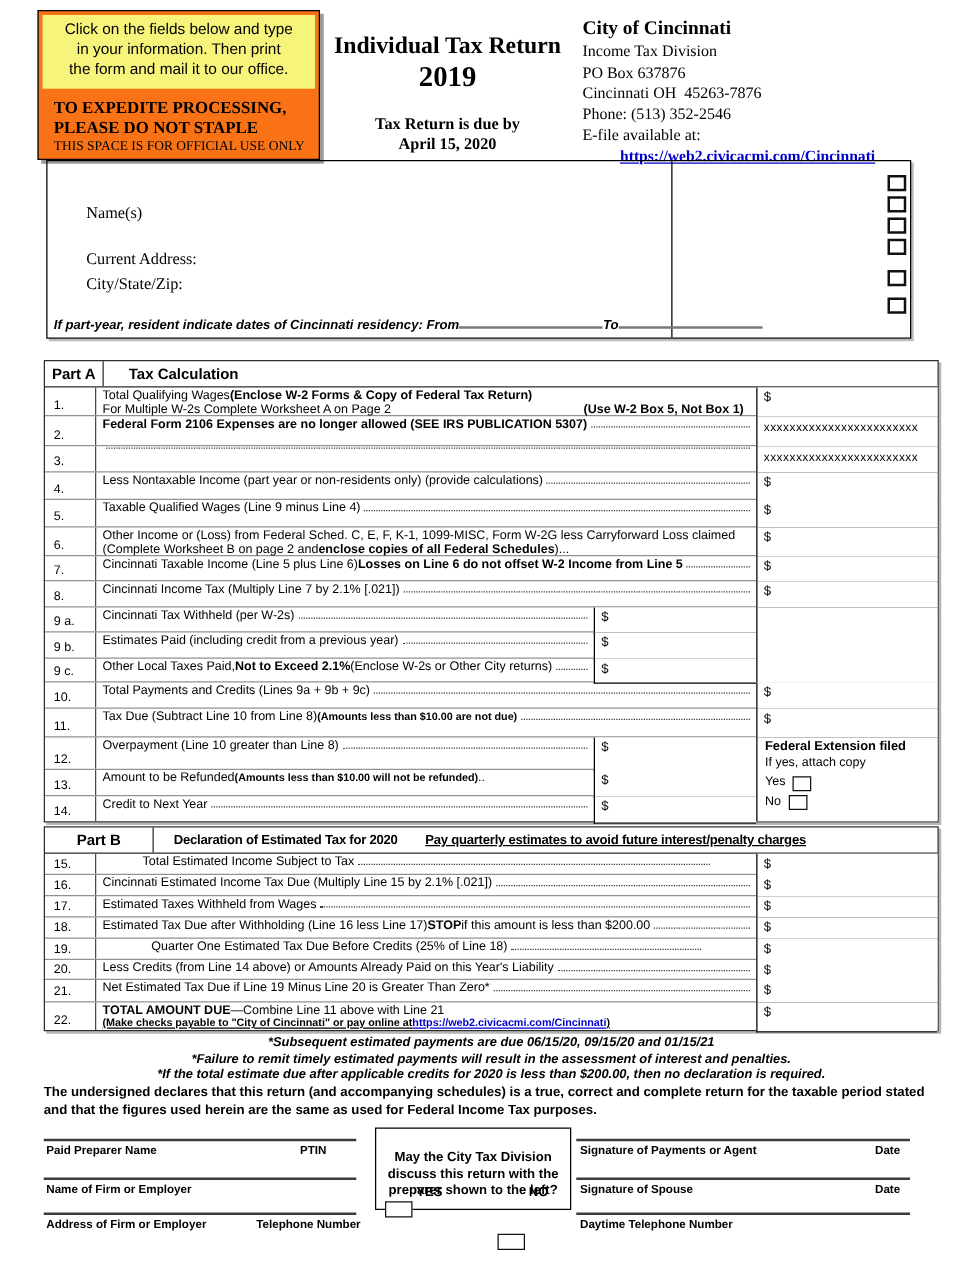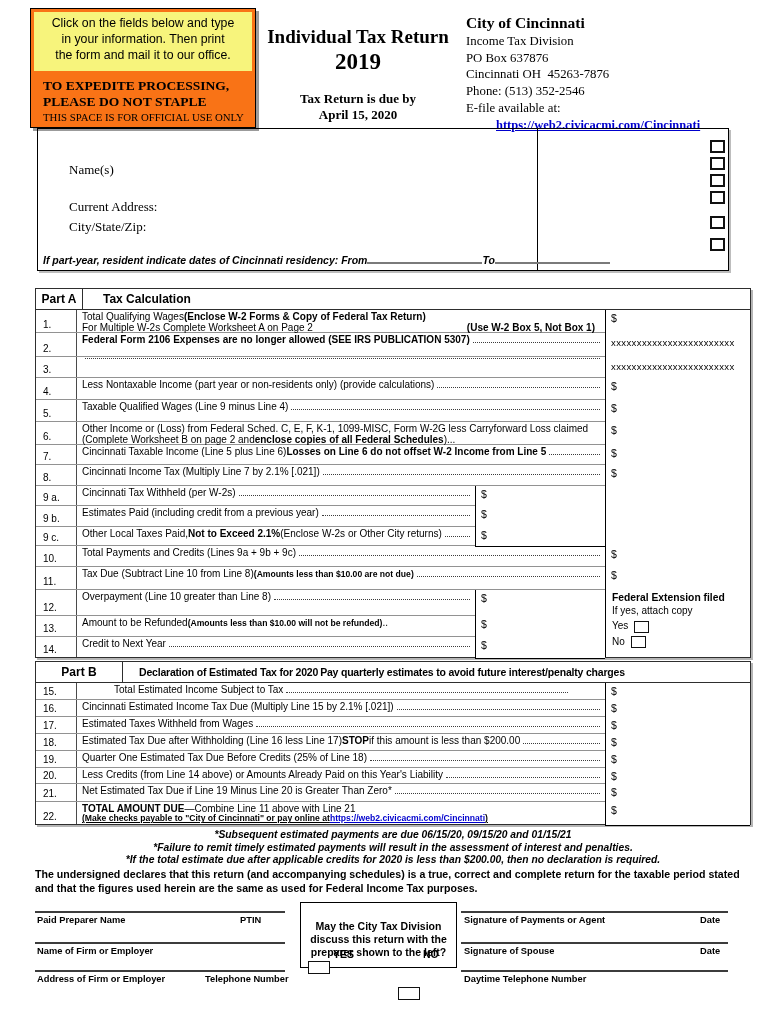--- a/index.html
+++ b/index.html
@@ -39,21 +39,21 @@
   .ou-cb{position:absolute;left:672px;width:15px;height:13px;border:2px solid #111;background:#fff;}
 
   
   .ftable{position:absolute;left:35px;width:716px;border:1.5px solid #2e2e2e;background:#fff;box-shadow:2px 2px 0 #b5b5b5;}
   .thead{display:flex;height:21px;border-bottom:1.5px solid #2e2e2e;font-weight:bold;align-items:center;}
   .thead-label{height:100%;display:flex;align-items:center;justify-content:center;border-right:1.5px solid #2e2e2e;font-size:12px;}
   .thead-label.a{width:47px;}
   .thead-label.b{width:87px;}
   .thead-title-a{font-size:12px;padding-left:20px;}
   .thead-title-b{font-size:10.5px;letter-spacing:-0.2px;padding-left:16px;}
-  .thead-sub-b{font-size:10.5px;letter-spacing:-0.2px;margin-left:2px;}
+  .thead-sub-b{font-size:10.5px;letter-spacing:-0.2px;margin-left:22px;text-decoration:underline;}
 
   .trow{display:flex;border-bottom:1.5px solid #929292;position:relative;}
   .numcell{width:41px;border-right:1px solid #4a4a4a;display:flex;align-items:flex-end;
     padding:0 0 2px 7px;font-size:10px;flex-shrink:0;}
   .desccell{flex:1;display:flex;flex-direction:column;justify-content:space-between;
     padding:1px 2px 1px 5px;font-size:10px;line-height:1.12;min-width:0;}
   .tline{display:flex;align-items:baseline;white-space:nowrap;}
   .tline .b{font-weight:bold;}
   .tline .sm{font-size:8.6px;}
   .tline .u{text-decoration:underline;}
@@ -384,21 +384,21 @@
           <div class="desccell">
             <div class="tline">
               <span class="">Estimated Tax Due after Withholding (Line 16 less Line 17) </span>
               <span class="b">STOP</span>
               <span class=""> if this amount is less than $200.00</span>
               <span class="leader"></span>
             </div>
           </div>
           <div class="vcell right">$</div>
         </div>
-        <div class="trow" style="height: 17px;">
+        <div class="trow" style="height: 17px; gap: 39px;">
           <div class="numcell">19.</div>
           <div class="desccell">
             <div class="tline">
               <span class="">Quarter One Estimated Tax Due Before Credits (25% of Line 18)</span>
               <span class="leader"></span>
             </div>
           </div>
           <div class="vcell right">$</div>
         </div>
         <div class="trow" style="height: 16px;">

